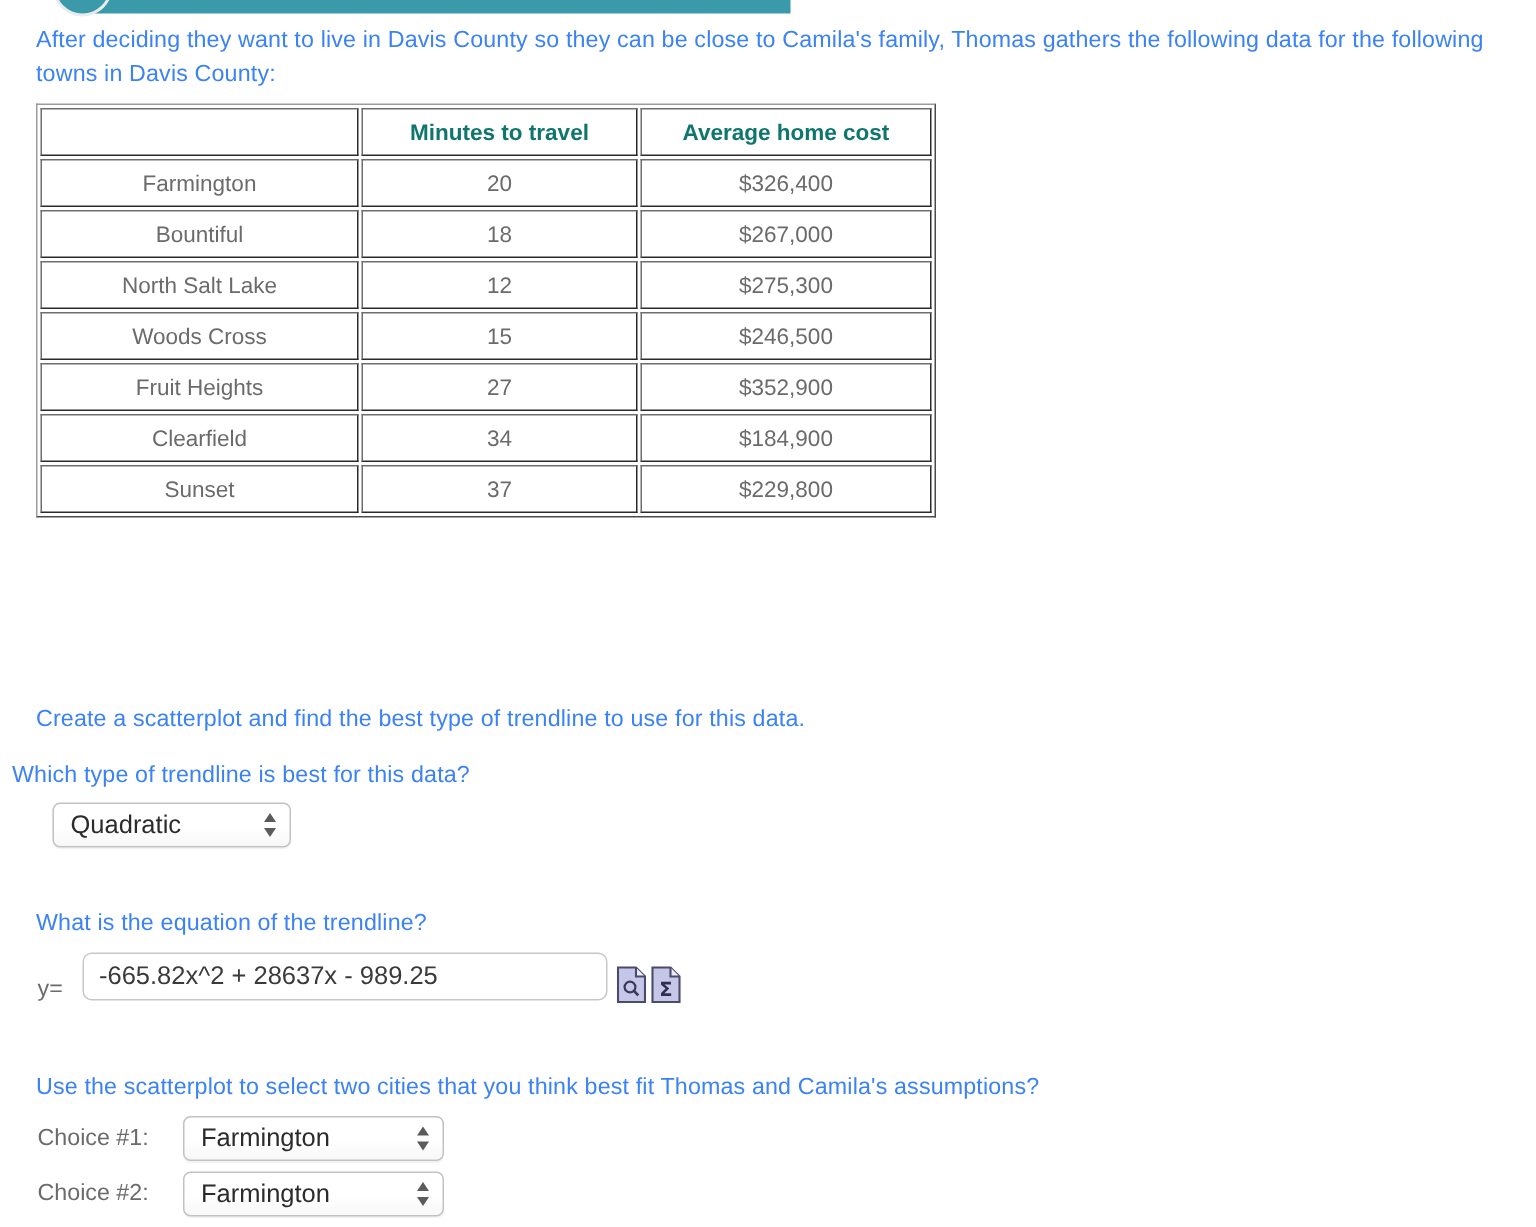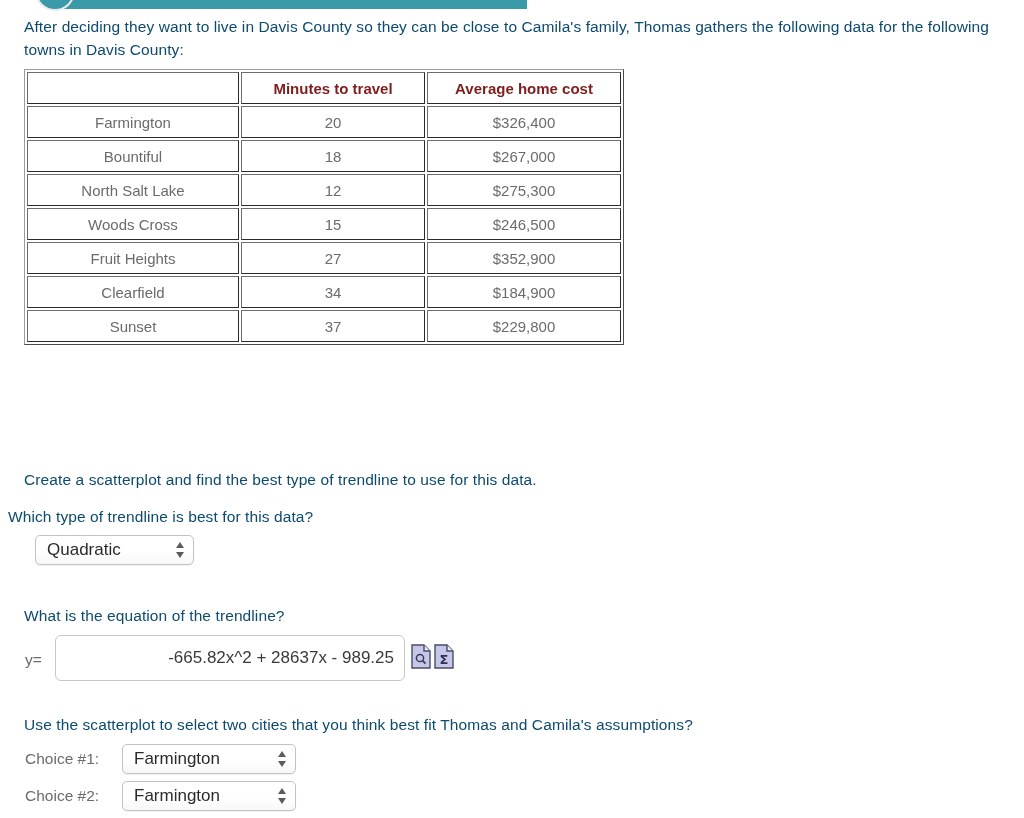--- a/index.html
+++ b/index.html
@@ -39,21 +39,21 @@
     width: 36px;
     height: 36px;
     border-radius: 50%;
     background: #3a9aa9;
     box-shadow: 0 0 0 2px #e9ecef;
   }
   .para {
     position: absolute;
     font-size: 15.5px;
     line-height: 23px;
-    color: #0c4a6e;
+    color: #3b82f6;
     letter-spacing: 0.1px;
   }
   #intro-para {
     left: 24px;
     top: 15px;
     width: 992px;
   }
 
   
   .table-wrap {
@@ -78,21 +78,21 @@
     text-align: center;
     vertical-align: middle;
     height: 26px;
     padding: 2px 6px;
     color: #6b6b6b;
     font-weight: normal;
     background: #ffffff;
   }
   table.data-table th {
     font-weight: bold;
-    color: #7f1d1d;
+    color: #0f766e;
   }
   table.data-table td.col-name,
   table.data-table th.col-name {
     width: 198px;
   }
   table.data-table td.col-min,
   table.data-table th.col-min {
     width: 170px;
   }
   table.data-table td.col-cost,
@@ -185,31 +185,30 @@
     top: 643px;
     font-size: 15.5px;
     color: #6b6b6b;
     line-height: 34px;
   }
   #equation-input {
     position: absolute;
     left: 55px;
     top: 635px;
     width: 350px;
-    height: 46px;
+    height: 32px;
     box-sizing: border-box;
     border: 1px solid #c7c7c7;
     border-radius: 6px;
     background: #ffffff;
     font-family: "Liberation Sans", sans-serif;
     font-size: 17px;
     color: #3a3a3a;
     padding: 0 10px;
     outline: none;
-    text-align: right;
   }
 
   
   .icon-row {
     position: absolute;
     left: 411px;
     top: 644px;
     display: flex;
     gap: 3px;
   }

